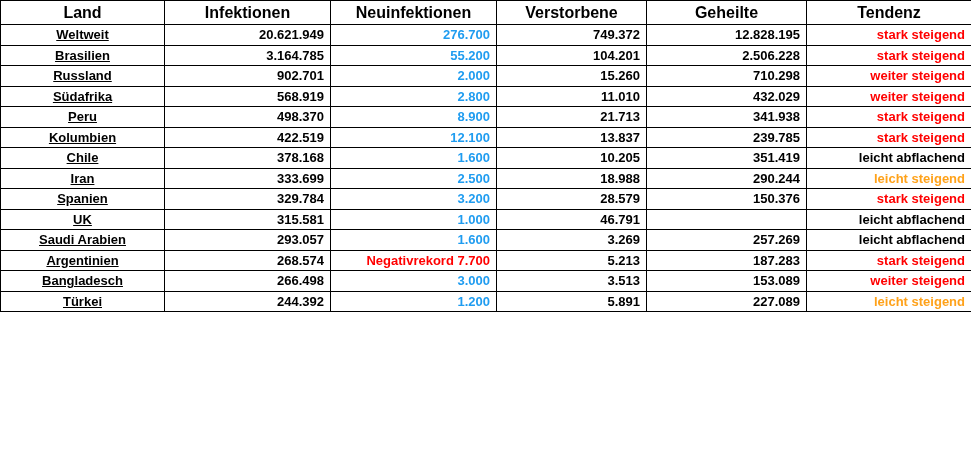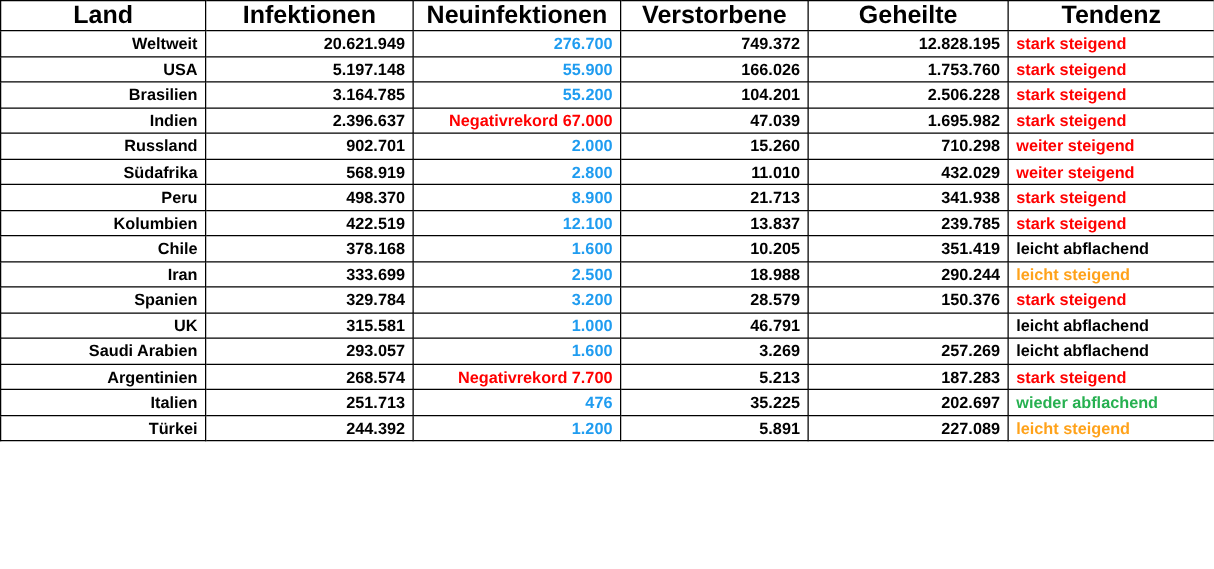--- a/index.html
+++ b/index.html
@@ -23,34 +23,34 @@
     border: 1px solid #000000;
     font-size: 13px;
     font-weight: bold;
     height: 19.5px;
     padding: 0 6px;
     white-space: nowrap;
     overflow: hidden;
   }
   table.covid-table th {
     text-align: center;
-    font-size: 20px;
+    font-size: 16px;
     height: 23px;
     color: #000000;
   }
   col.c-land      { width: 164px; }
   col.c-inf       { width: 166px; }
   col.c-neu       { width: 166px; }
   col.c-ver       { width: 150px; }
   col.c-geh       { width: 160px; }
   col.c-ten       { width: 165px; }
 
-  td.land  { text-align: right; }
+  td.land  { text-align: center; text-decoration: underline; }
   td.num   { text-align: right; }
-  td.tend  { text-align: left; }
+  td.tend  { text-align: right; }
 
   .hdr-neu { color: #1f9cf0; }
 
   .v-blue    { color: #1f9cf0; }
   .v-black   { color: #000000; }
   .v-red     { color: #ff0000; }
   .v-orange  { color: #ffa21a; }
   .v-green   { color: #26b050; }
 </style>
 </head>
@@ -78,41 +78,25 @@
   <tbody id="table-body">
       <tr>
         <td class="land">Weltweit</td>
         <td class="num">20.621.949</td>
         <td class="num v-blue">276.700</td>
         <td class="num">749.372</td>
         <td class="num">12.828.195</td>
         <td class="tend v-red">stark steigend</td>
       </tr>
       <tr>
-        <td class="land">USA</td>
-        <td class="num">5.197.148</td>
-        <td class="num v-blue">55.900</td>
-        <td class="num">166.026</td>
-        <td class="num">1.753.760</td>
-        <td class="tend v-red">stark steigend</td>
-      </tr>
-      <tr>
         <td class="land">Brasilien</td>
         <td class="num">3.164.785</td>
         <td class="num v-blue">55.200</td>
         <td class="num">104.201</td>
         <td class="num">2.506.228</td>
-        <td class="tend v-red">stark steigend</td>
-      </tr>
-      <tr>
-        <td class="land">Indien</td>
-        <td class="num">2.396.637</td>
-        <td class="num v-red">Negativrekord 67.000</td>
-        <td class="num">47.039</td>
-        <td class="num">1.695.982</td>
         <td class="tend v-red">stark steigend</td>
       </tr>
       <tr>
         <td class="land">Russland</td>
         <td class="num">902.701</td>
         <td class="num v-blue">2.000</td>
         <td class="num">15.260</td>
         <td class="num">710.298</td>
         <td class="tend v-red">weiter steigend</td>
       </tr>
@@ -182,26 +166,26 @@
       </tr>
       <tr>
         <td class="land">Argentinien</td>
         <td class="num">268.574</td>
         <td class="num v-red">Negativrekord 7.700</td>
         <td class="num">5.213</td>
         <td class="num">187.283</td>
         <td class="tend v-red">stark steigend</td>
       </tr>
       <tr>
-        <td class="land">Italien</td>
-        <td class="num">251.713</td>
-        <td class="num v-blue">476</td>
-        <td class="num">35.225</td>
-        <td class="num">202.697</td>
-        <td class="tend v-green">wieder abflachend</td>
+        <td class="land">Bangladesch</td>
+        <td class="num">266.498</td>
+        <td class="num v-blue">3.000</td>
+        <td class="num">3.513</td>
+        <td class="num">153.089</td>
+        <td class="tend v-red">weiter steigend</td>
       </tr>
       <tr>
         <td class="land">Türkei</td>
         <td class="num">244.392</td>
         <td class="num v-blue">1.200</td>
         <td class="num">5.891</td>
         <td class="num">227.089</td>
         <td class="tend v-orange">leicht steigend</td>
       </tr>
     </tbody>

